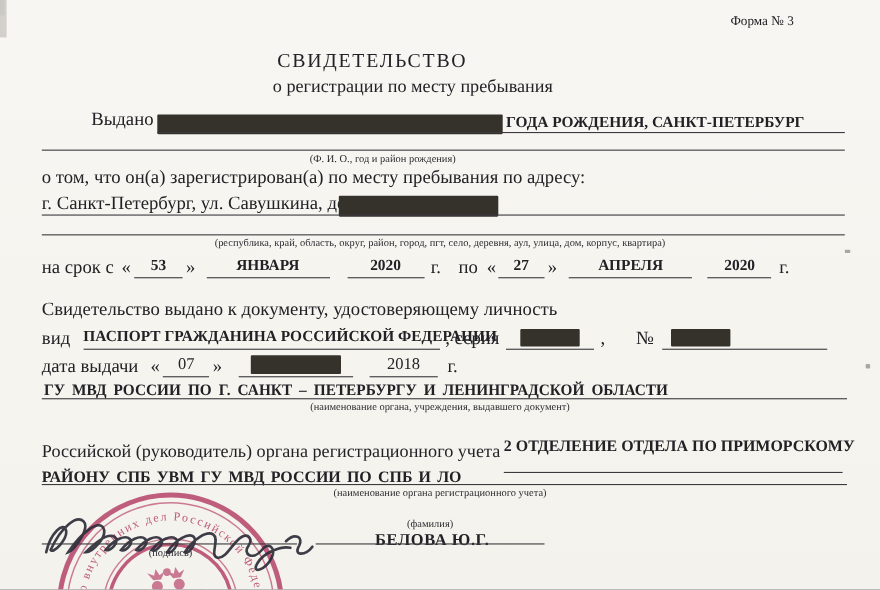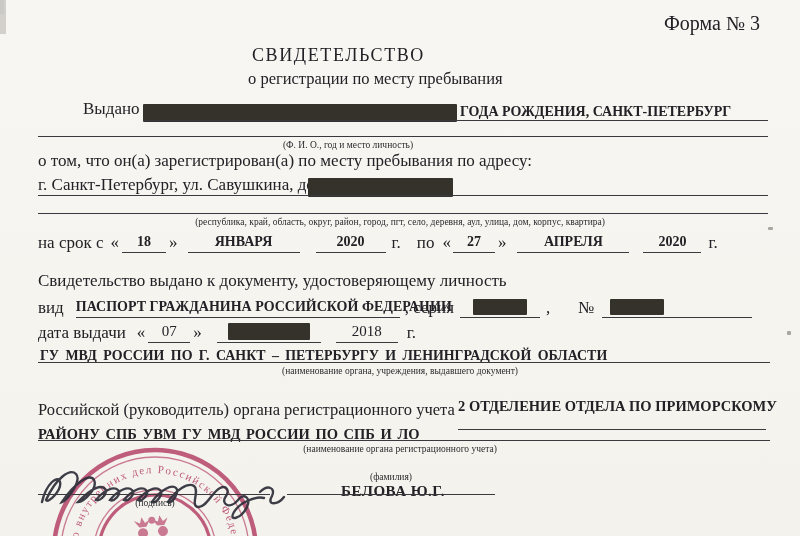--- a/index.html
+++ b/index.html
@@ -28,43 +28,43 @@
 </head>
 <body>
 
 <div class="page">
 
   <div class="edge" style="left:0;top:30;width:4px;height:14px;"></div>
   <div class="edge" style="left:0;top:178;width:6px;height:34px;"></div>
   <div class="speck" style="left:768px;top:227px;width:5px;height:3px;"></div>
   <div class="speck" style="left:787px;top:331px;width:4px;height:4px;"></div>
 
-  <div class="t" style="left:664px;top:12px;font-size:20px;">Форма № 3</div>
+  <div class="t" style="left:664px;top:12px;font-size:12px;">Форма № 3</div>
 
   <div class="t" style="left:252px;top:45px;font-size:18px;letter-spacing:1.6px;">СВИДЕТЕЛЬСТВО</div>
   <div class="t" style="left:248px;top:69px;font-size:16.5px;">о регистрации по месту пребывания</div>
 
   <div class="t" style="left:83px;top:99px;">Выдано</div>
   <div class="redact" style="left:143px;top:104px;width:314px;height:18px;"></div>
   <div class="t bv" style="left:460px;top:104px;">ГОДА РОЖДЕНИЯ, САНКТ-ПЕТЕРБУРГ</div>
   <div class="line" style="left:143px;top:104px;width:625px;height:17px;"></div>
   <div class="line" style="left:38px;top:120px;width:730px;height:17px;"></div>
-  <div class="cap" style="left:188px;top:140px;width:320px;">(Ф. И. О., год и место личность)</div>
+  <div class="cap" style="left:188px;top:140px;width:320px;">(Ф. И. О., год и район рождения)</div>
 
   <div class="t" style="left:38px;top:151px;">о том, что он(а) зарегистрирован(а) по месту пребывания по адресу:</div>
   <div class="t" style="left:38px;top:175px;">г. Санкт-Петербург, ул. Савушкина, дом</div>
   <div class="redact" style="left:308px;top:178px;width:145px;height:19px;"></div>
   <div class="line" style="left:38px;top:179px;width:730px;height:17px;"></div>
   <div class="line" style="left:38px;top:197px;width:730px;height:17px;"></div>
   <div class="cap" style="left:100px;top:217px;width:600px;">(республика, край, область, округ, район, город, пгт, село, деревня, аул, улица, дом, корпус, квартира)</div>
 
   <div class="row" style="left:38px;top:233px;">
     <span>на срок с</span>
     <span style="margin-left:7px;">«</span>
-    <span class="ul bv" style="width:44px;margin-left:3px;">18</span>
+    <span class="ul bv" style="width:44px;margin-left:3px;">53</span>
     <span style="margin-left:3px;">»</span>
     <span class="ul bv" style="width:112px;margin-left:10px;">ЯНВАРЯ</span>
     <span class="ul bv" style="width:70px;margin-left:16px;">2020</span>
     <span style="margin-left:6px;">г.</span>
     <span style="margin-left:16px;">по</span>
     <span style="margin-left:8px;">«</span>
     <span class="ul bv" style="width:42px;margin-left:2px;">27</span>
     <span style="margin-left:3px;">»</span>
     <span class="ul bv" style="width:112px;margin-left:11px;">АПРЕЛЯ</span>
     <span class="ul bv" style="width:58px;margin-left:14px;">2020</span>

